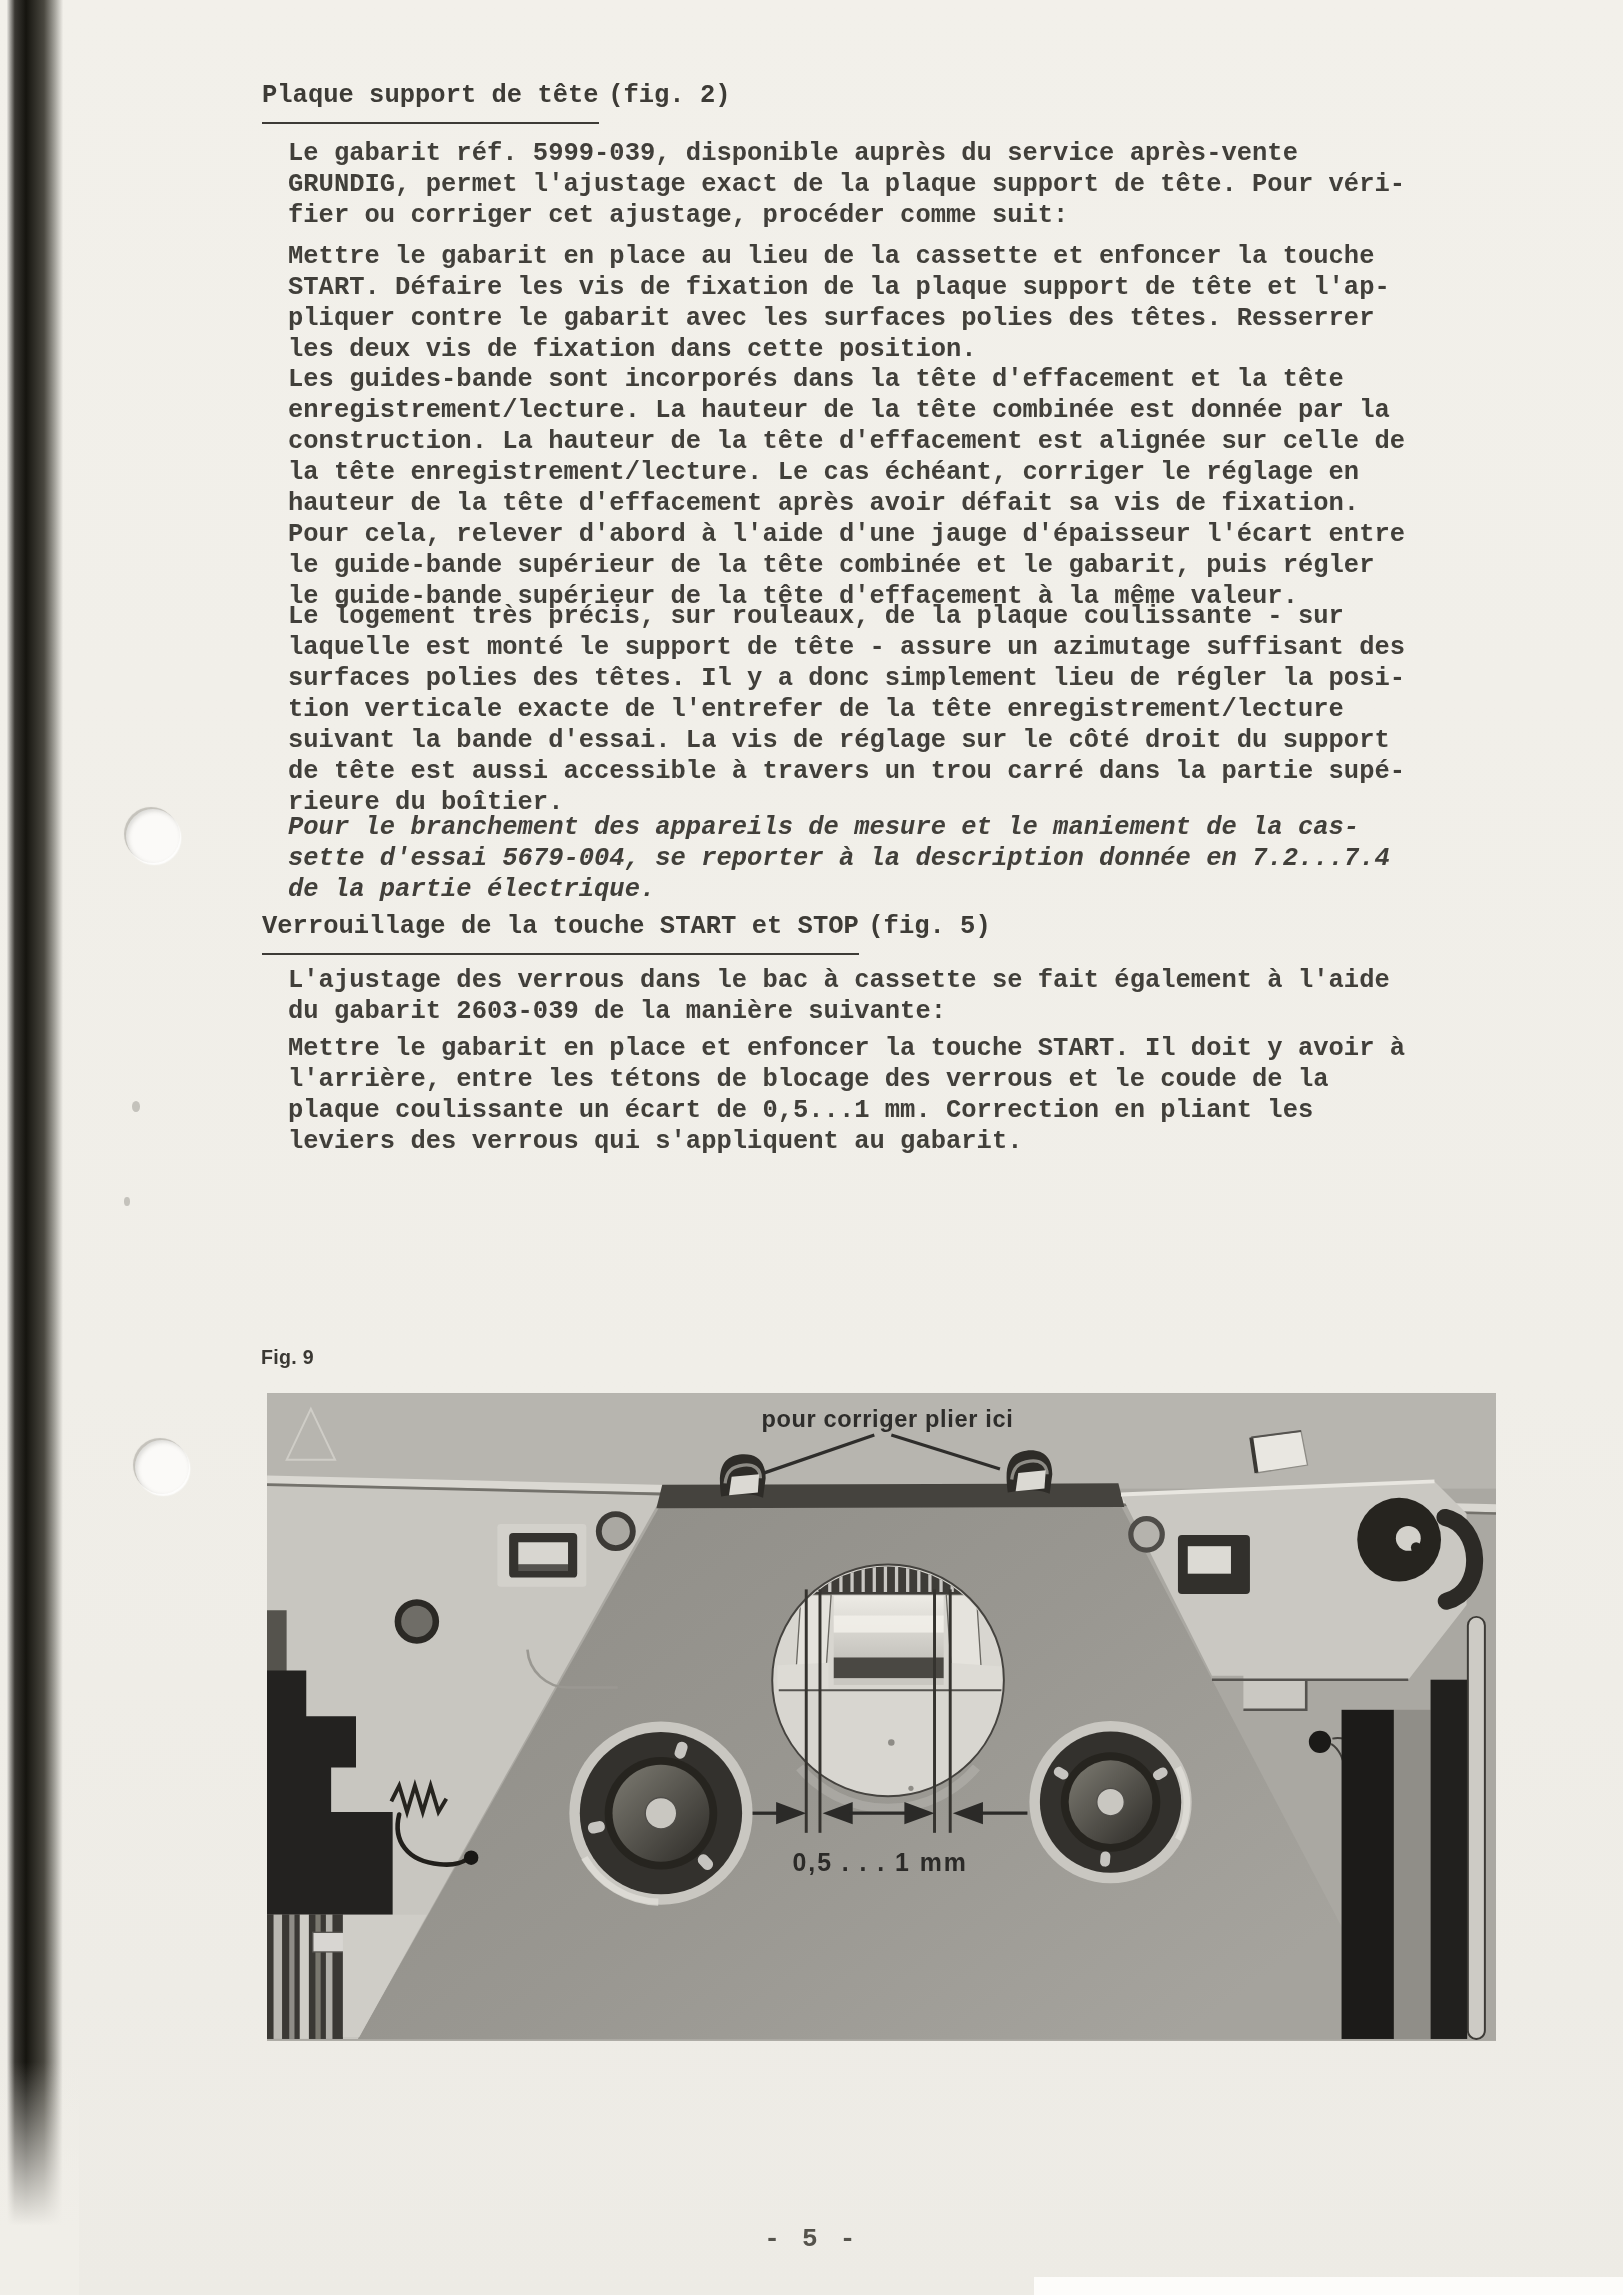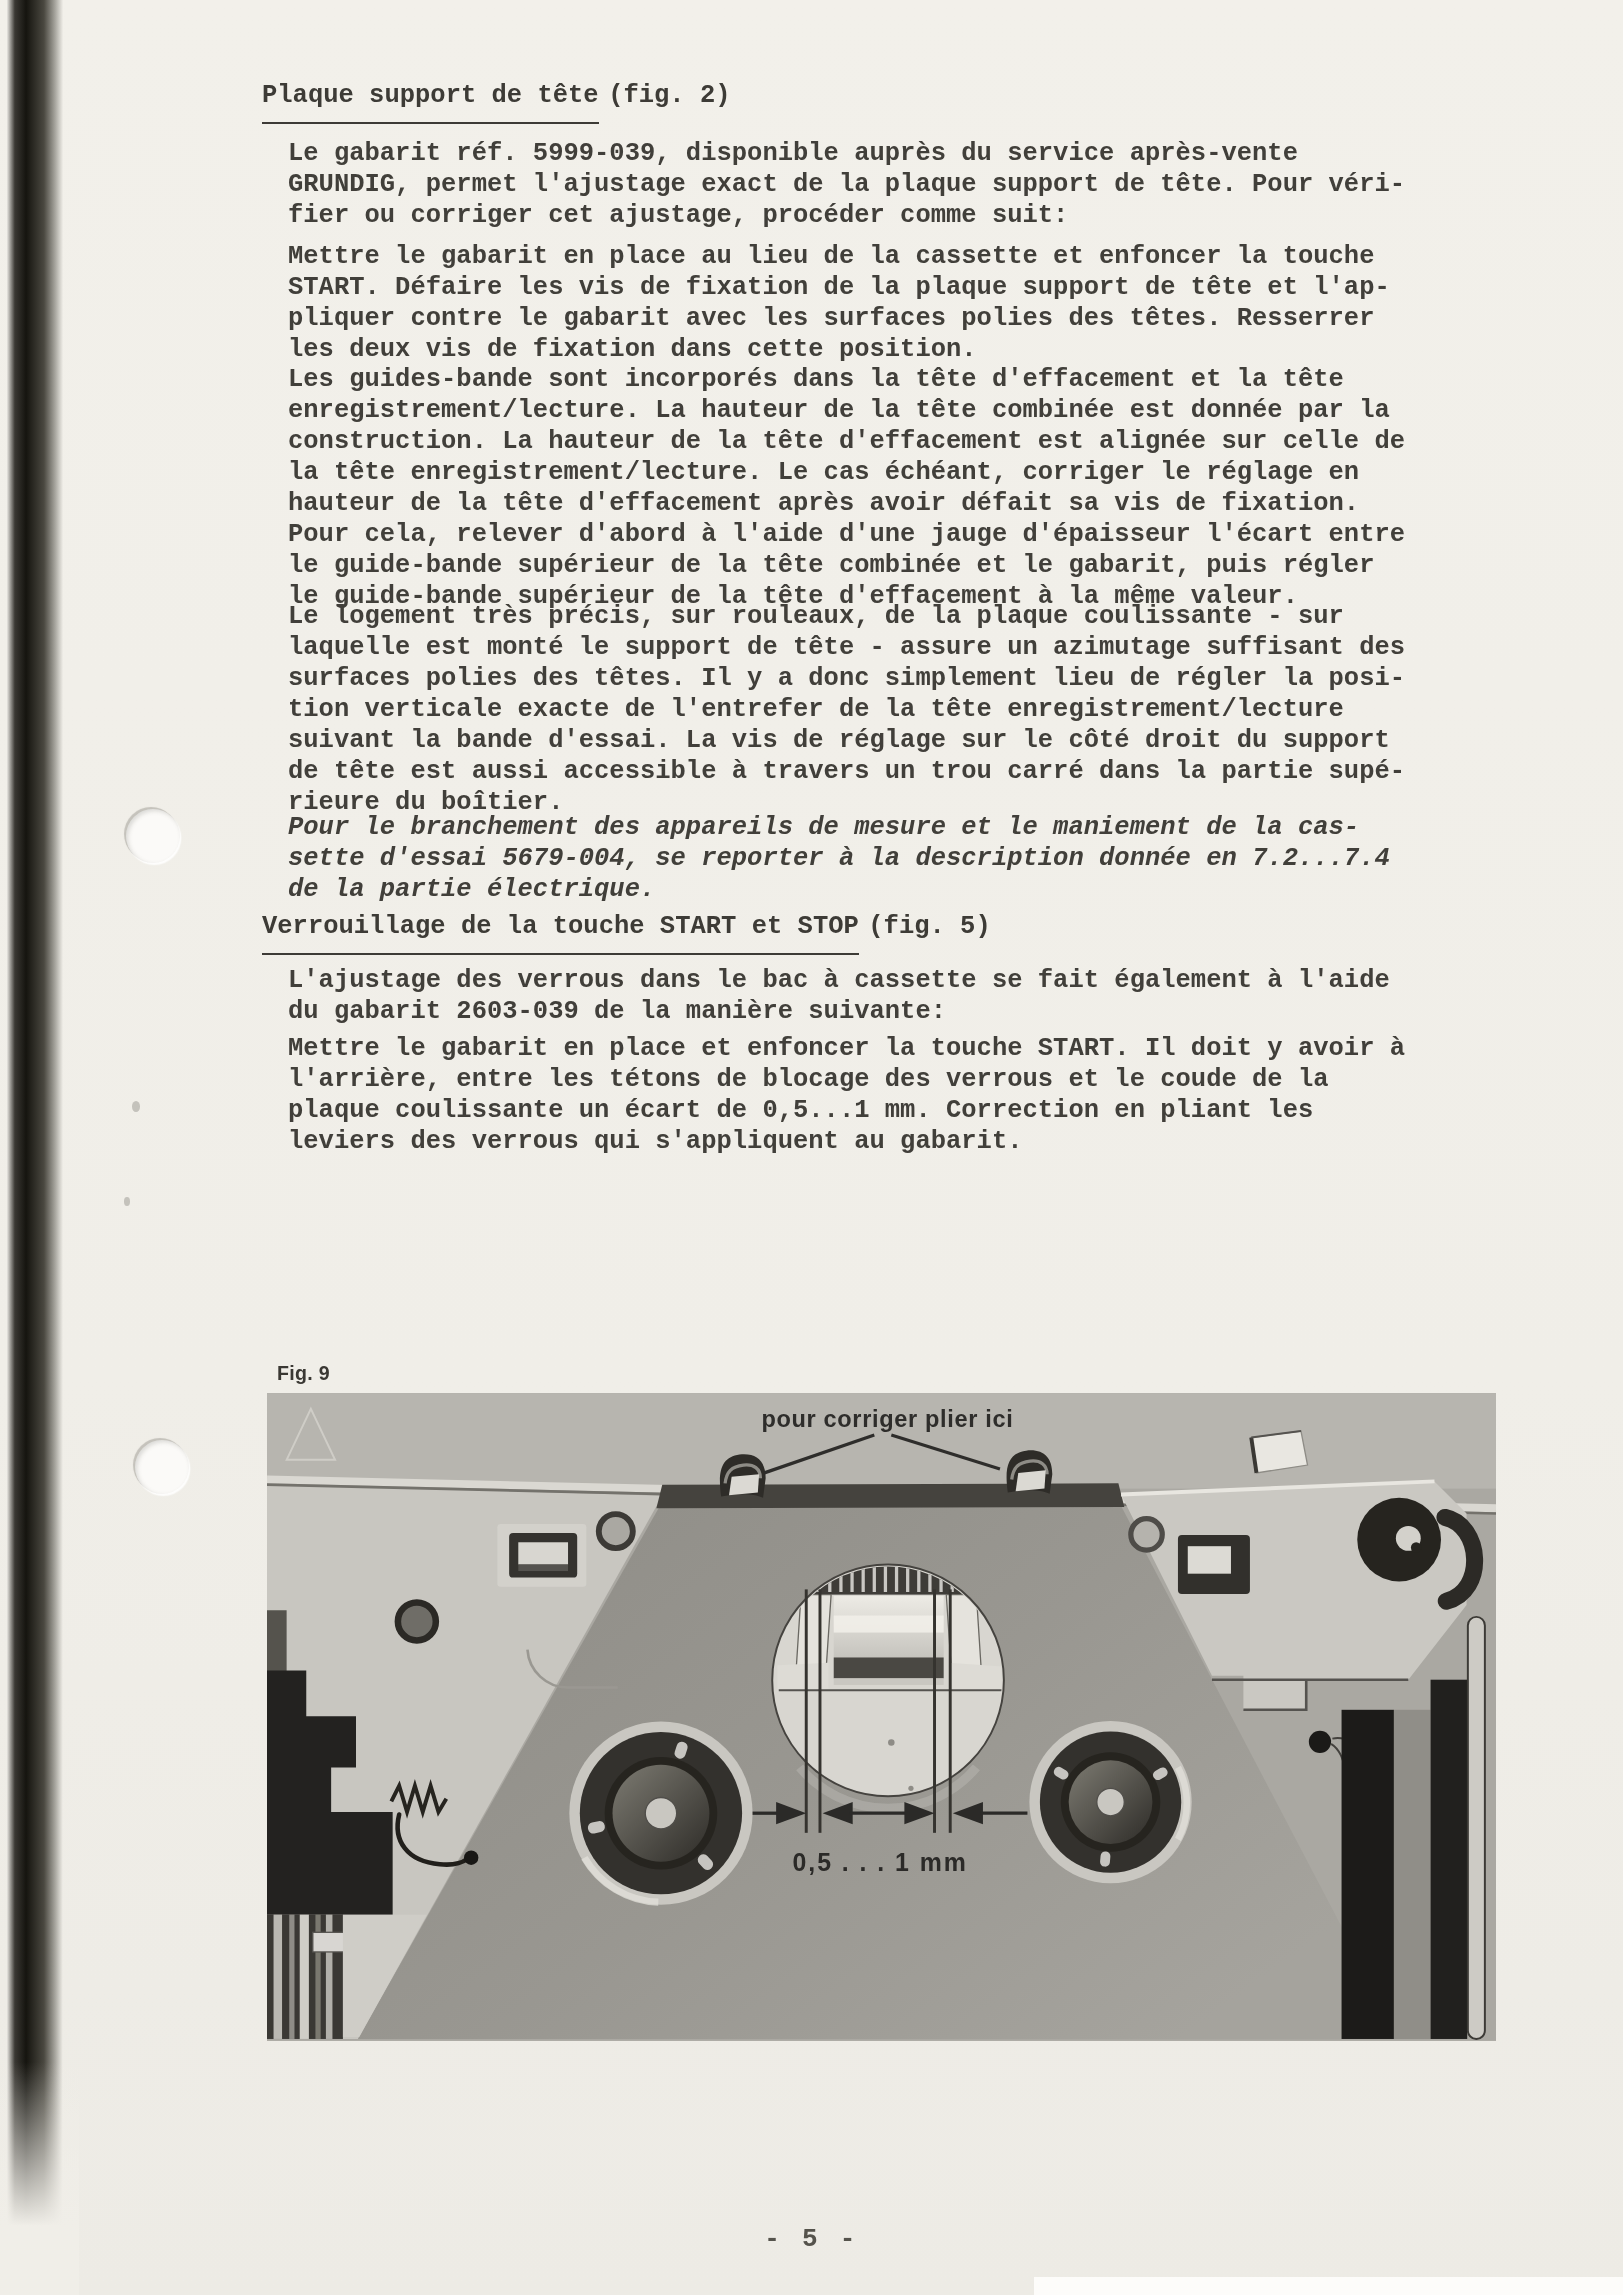--- a/index.html
+++ b/index.html
@@ -31,21 +31,21 @@
     font-size:25.5px;line-height:31px;font-weight:bold;color:#413f3a;
     letter-spacing:0px;
   }
   .h{
     position:absolute;left:262px;margin:0;
     font-size:25.5px;line-height:31px;font-weight:bold;color:#3d3b36;
   }
   .h .u{border-bottom:2.6px solid #3d3b36;padding-bottom:12px;}
   .h .suffix{margin-left:.62ch;}
   .figlabel{
-    position:absolute;left:261px;top:1346px;margin:16px;
+    position:absolute;left:261px;top:1346px;margin:0;
     font-family:"Liberation Sans","DejaVu Sans",sans-serif;
     font-size:19.6px;font-weight:bold;color:#3a3833;letter-spacing:0.3px;
   }
   .pagenum{
     position:absolute;left:0;top:2224px;width:1623px;text-align:center;margin:0;
     font-size:26px;font-weight:bold;color:#55534c;letter-spacing:3.3px;
   }
   .photo{position:absolute;left:267px;top:1393px;}
   svg text{font-family:"Liberation Sans","DejaVu Sans",sans-serif;}
 </style>

